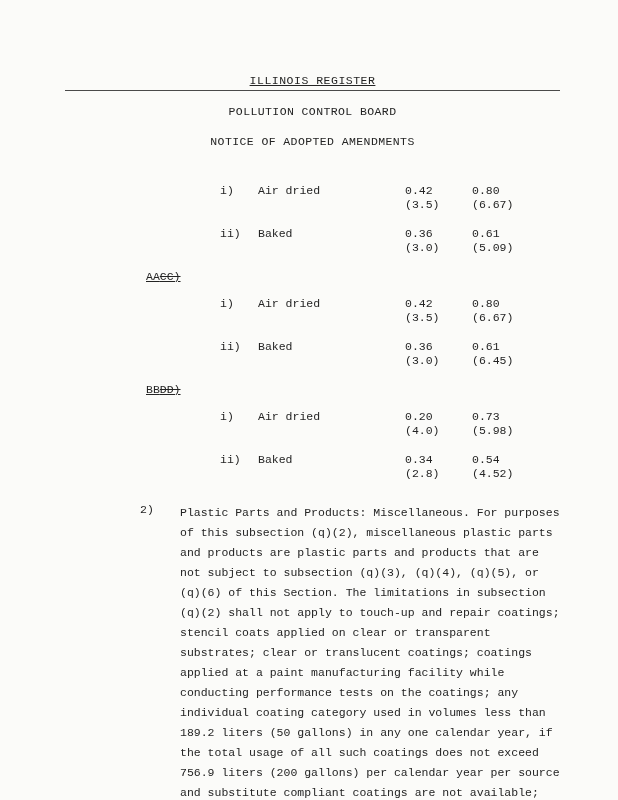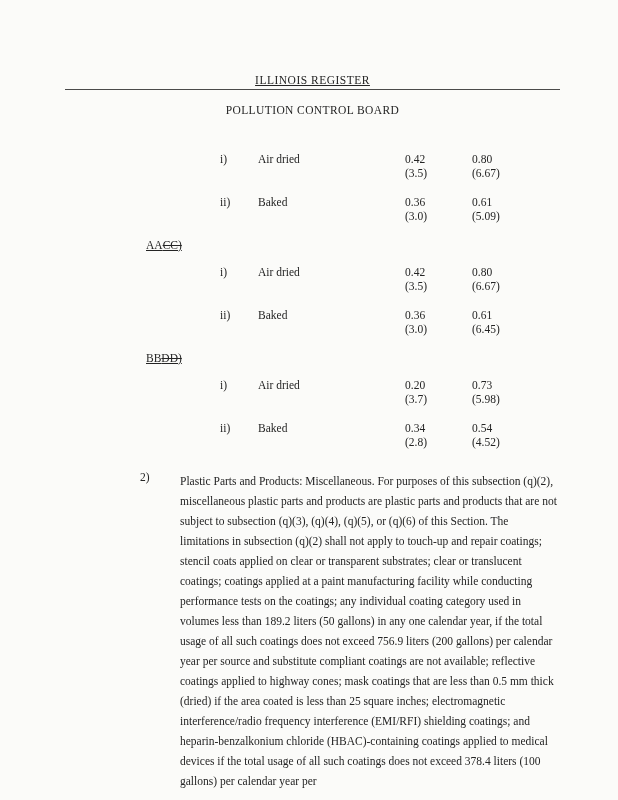--- a/index.html
+++ b/index.html
@@ -7,21 +7,21 @@
     padding: 0;
     background: #e8e8e6;
   }
   .page {
     position: relative;
     width: 618px;
     height: 800px;
     margin: 0 auto;
     background: #fbfbf9;
     color: #242424;
-    font-family: Liberation Serif, serif;
+    font-family: Liberation Mono, monospace;
     font-size: 11.5px;
     box-sizing: border-box;
     padding: 74px 58px 30px 65px;
     overflow: hidden;
   }
   .title-rule {
     border-bottom: 1px solid #4a4a4a;
     text-align: center;
     padding-bottom: 3px;
     width: 495px;
@@ -79,20 +79,21 @@
 </head>
 <body>
 
 <div class="page">
 
   <div class="title-rule">
     <span class="title">ILLINOIS REGISTER</span>
   </div>
 
   <div class="center board">POLLUTION CONTROL BOARD</div>
+  <div class="center notice">NOTICE OF ADOPTED AMENDMENTS</div>
 
   <div class="rows">
 
     <div class="trow">
       <span>i)</span>
       <span>Air dried</span>
       <span class="val">
         <span>0.42</span>
         <span class="paren">(3.5)</span>
       </span>
@@ -151,21 +152,21 @@
       <span class="slabel">
         <span class="add">BB</span><span class="del">DD)</span>
       </span>
     </div>
 
     <div class="trow">
       <span>i)</span>
       <span>Air dried</span>
       <span class="val">
         <span>0.20</span>
-        <span class="paren">(3.7)</span>
+        <span class="paren">(4.0)</span>
       </span>
       <span class="val">
         <span>0.73</span>
         <span class="paren">(5.98)</span>
       </span>
     </div>
 
     <div class="trow">
       <span>ii)</span>
       <span>Baked</span>

